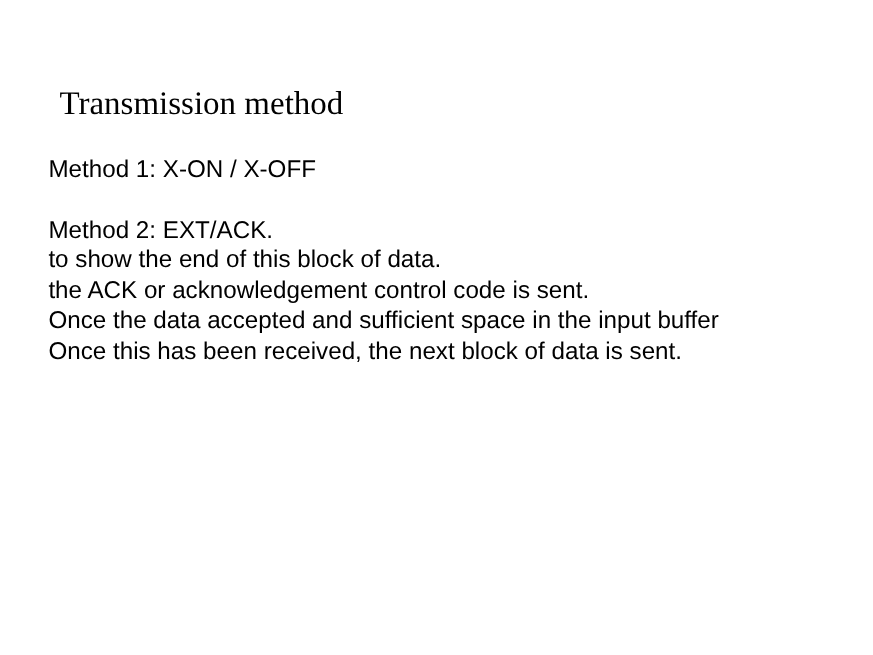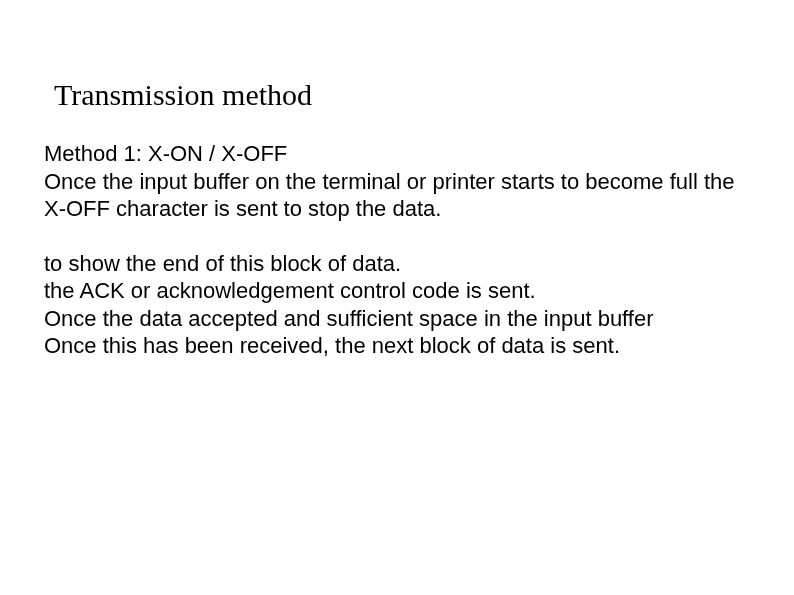--- a/index.html
+++ b/index.html
@@ -44,24 +44,24 @@
 </head>
 <body>
 
 <div class="slide">
 
   <div class="title">Transmission method</div>
 
   <div class="body">
 
     <p class="para">Method 1: X-ON / X-OFF</p>
-    <p class="para">Once the input buffer on the terminal or printer starts to become full the X-OFF character is sent to stop the data.</p>
 
     <div class="gap"></div>
 
+    <p class="para">Method 2: EXT/ACK.</p>
     <p class="para">to show the end of this block of data.</p>
     <p class="para"> the ACK or acknowledgement control code is sent.</p>
     <p class="para">Once the data accepted and sufficient space in the input buffer</p>
     <p class="para">Once this has been received, the next block of data is sent.</p>
 
   </div>
 
 </div>
 
 </body></html>

